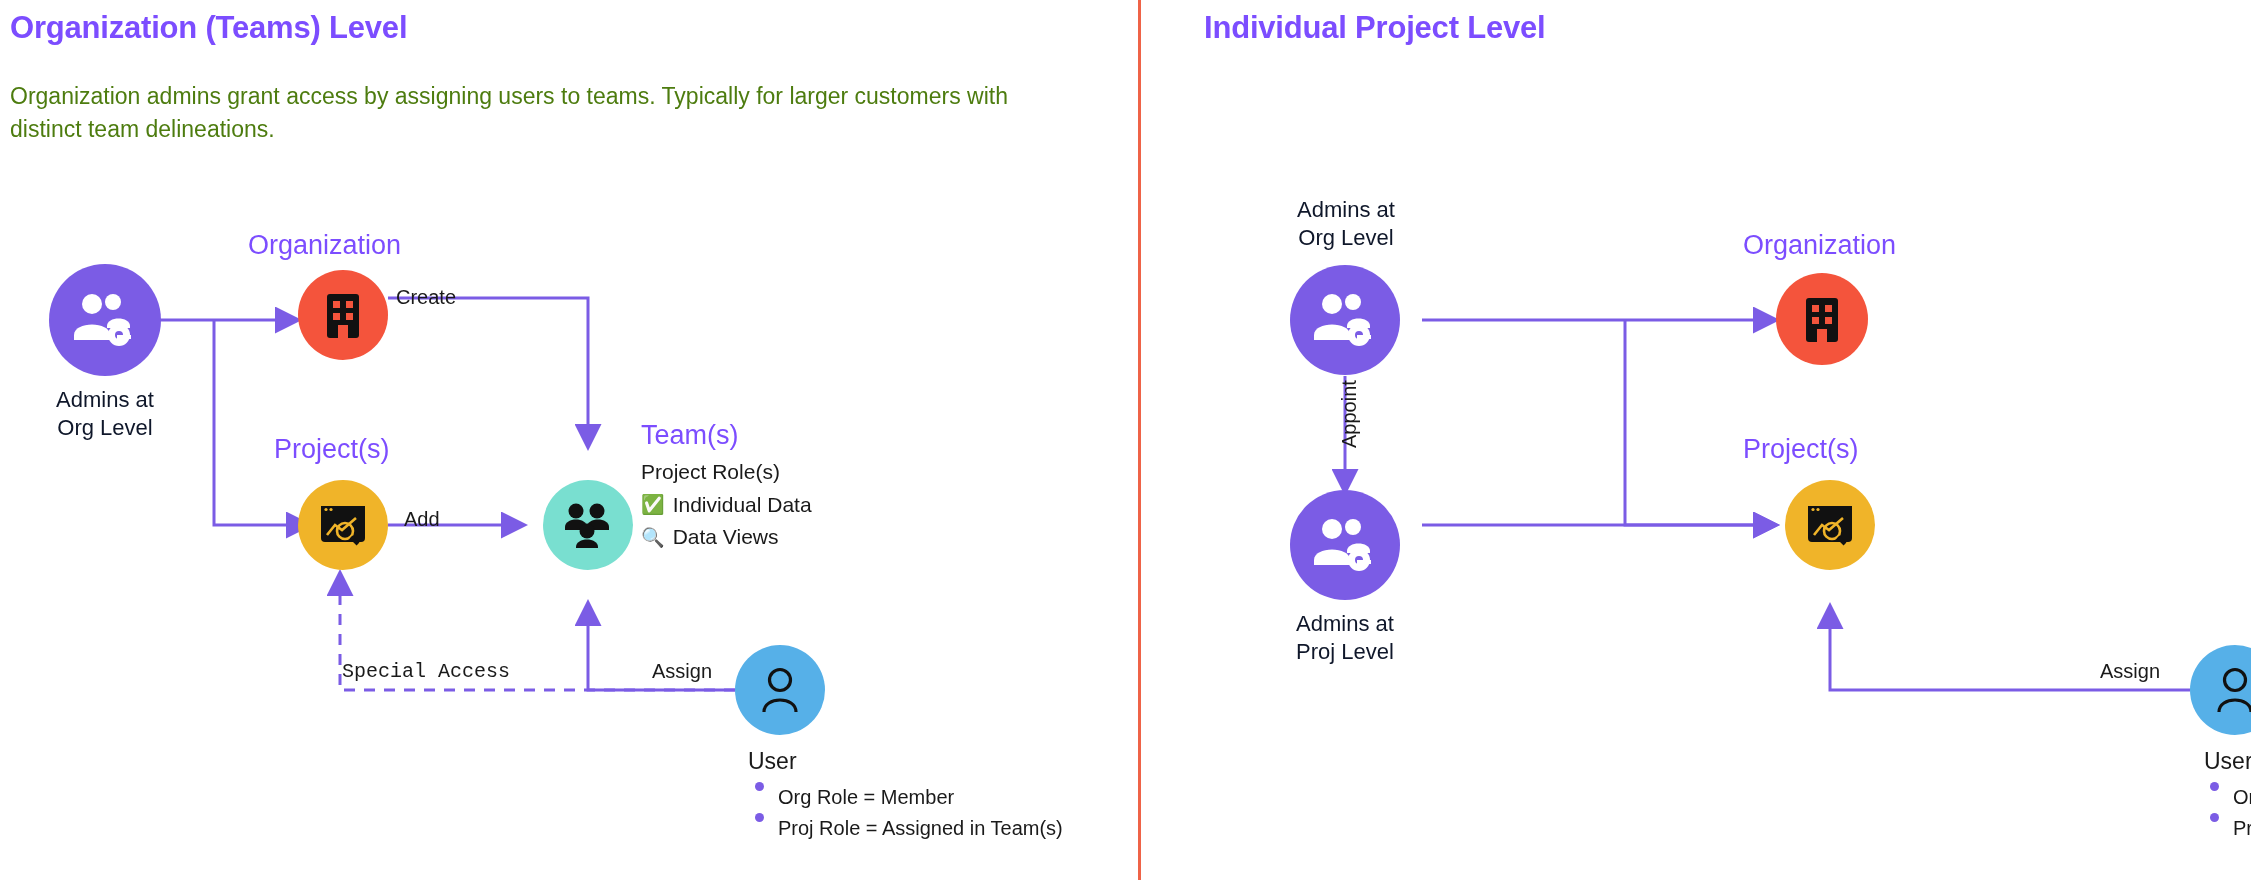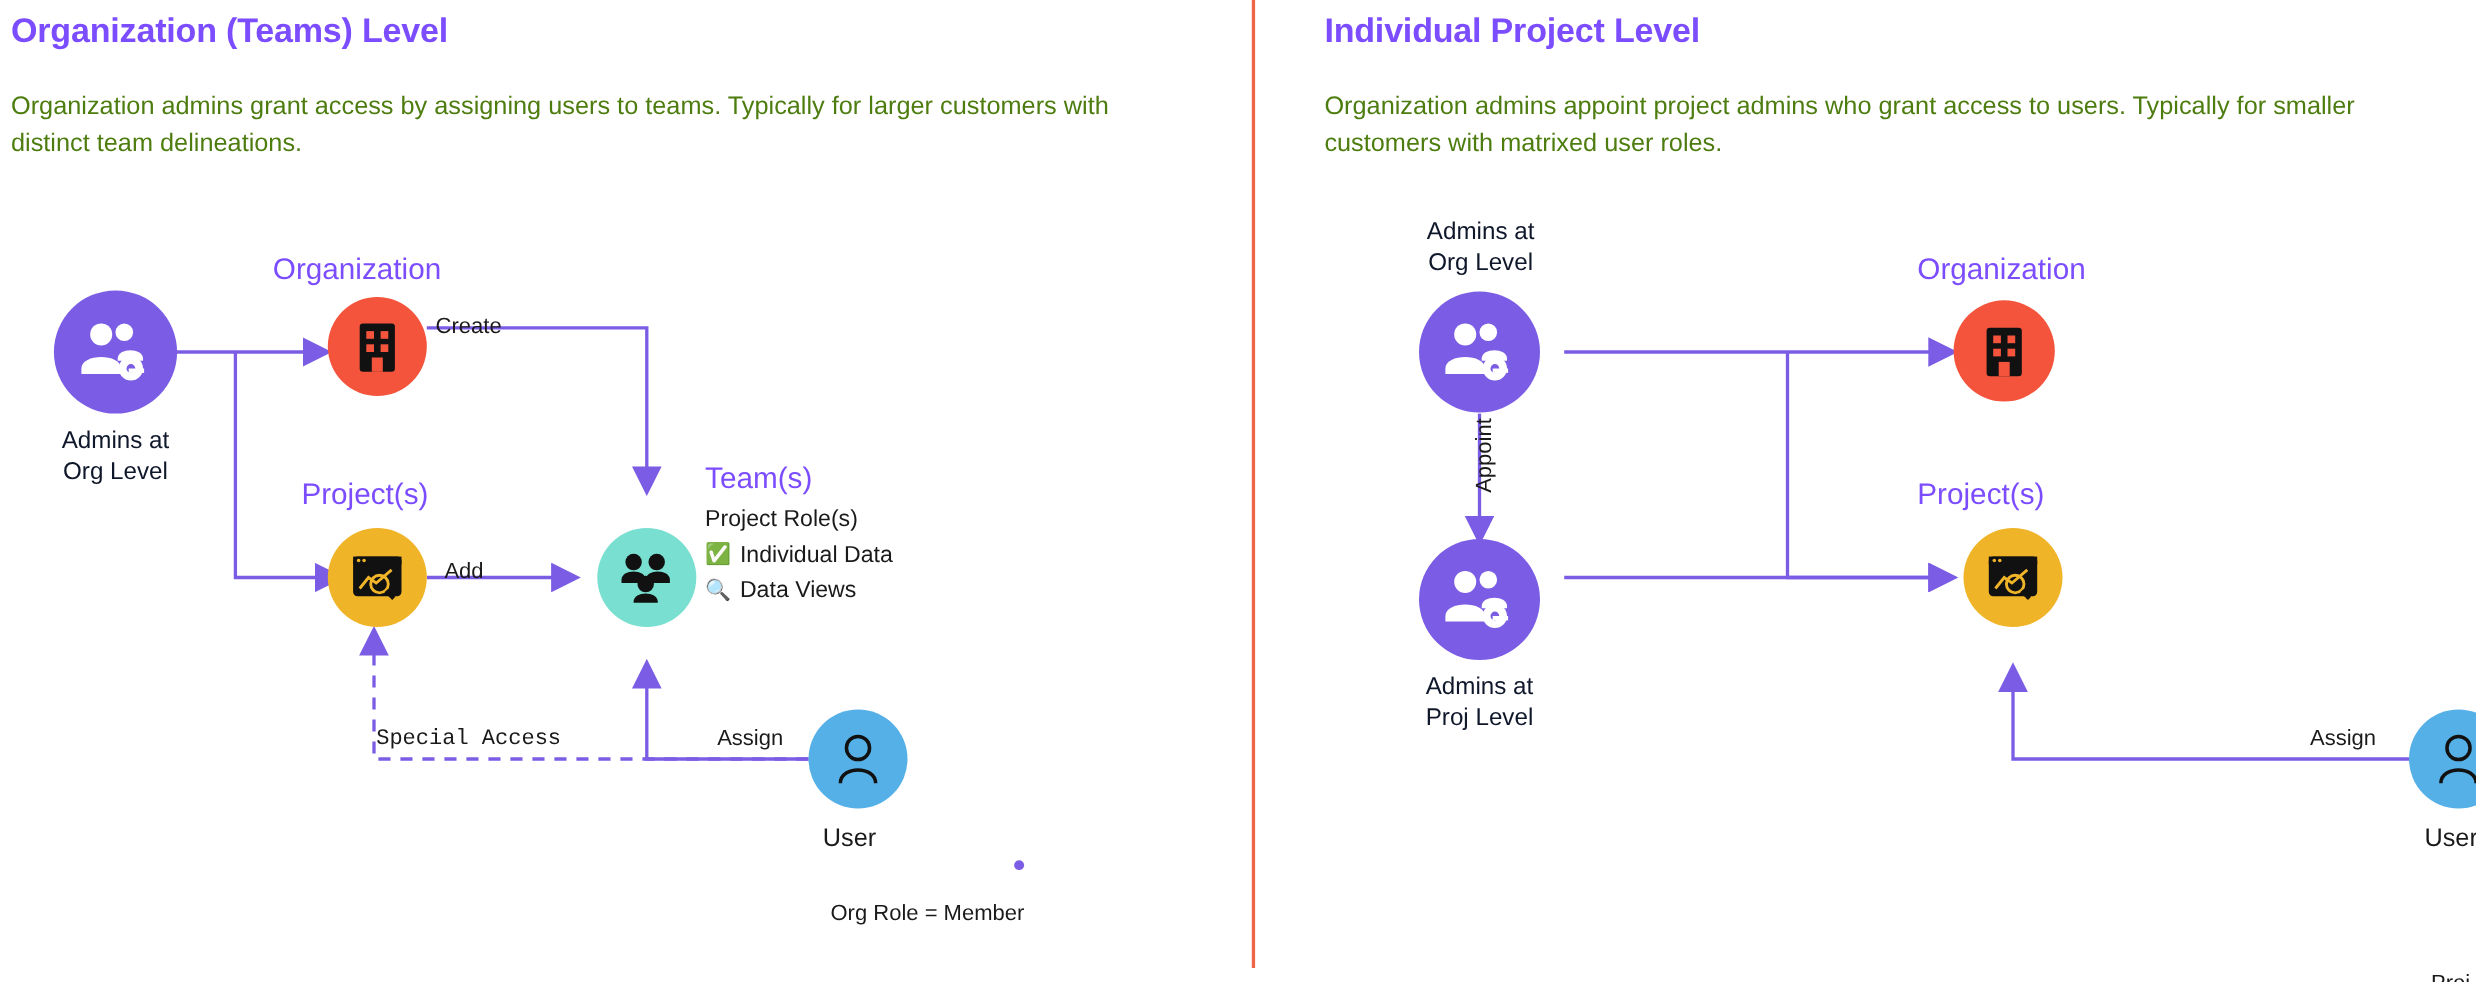--- a/index.html
+++ b/index.html
@@ -101,21 +101,21 @@
   }
   .roles .role-line { display: flex; align-items: center; gap: 8px; }
   .role-ic { font-size: 19px; }
 
   .bullets {
     position: absolute;
     font-size: 20px;
     color: #1a1a1a;
     line-height: 1.55;
   }
-  .bullets .b-line { display: flex; align-items: flex-end; gap: 24px; white-space: nowrap; flex-direction: column; }
+  .bullets .b-line { display: flex; align-items: flex-start; gap: 14px; white-space: nowrap; }
   .bullets .dot {
     width: 9px; height: 9px; border-radius: 50%;
     background: #7b5ce5; flex: none;
   }
 
   svg.wires {
     position: absolute;
     left: 0; top: 0;
     overflow: visible;
     pointer-events: none;
@@ -232,28 +232,31 @@
   </div>
   <div class="lbl-name" style="left:748px; top:748px;">User</div>
   <div class="lbl-edge" style="left:652px; top:660px;">Assign</div>
   <div class="lbl-edge" style="left:342px; top:660px;font-family:Liberation Mono, monospace;">Special Access</div>
 
   <div class="bullets" style="left:755px; top:782px;">
     <div class="b-line">
       <span class="dot"></span>
       <span>Org Role = Member</span>
     </div>
+    <div class="b-line">
+      <span class="dot"></span>
+      <span>Proj Role = Assigned in Team(s)</span>
+    </div>
   </div>
 </div>
 
 <div class="panel panel-right">
 
   <div class="panel-title" style="left:14px; top:10px;">Individual Project Level</div>
 
-  <div class="panel-desc" style="left:14px; top:80px; width:1040px;">Organization admins appoint project admins who grant access to users. Typically for smaller customers with matrixed user roles.</div>
 
   <svg class="wires" width="1061" height="893">
     <defs>
       <marker id="ah2" markerWidth="9" markerHeight="9" refX="7" refY="4.5" orient="auto">
         <path d="M0,0 L9,4.5 L0,9 Z" fill="#7b5ce5"></path>
       </marker>
     </defs>
 
     <path d="M232,320 L584,320" stroke="#7b5ce5" stroke-width="3" fill="none" marker-end="url(#ah2)"></path>
 

